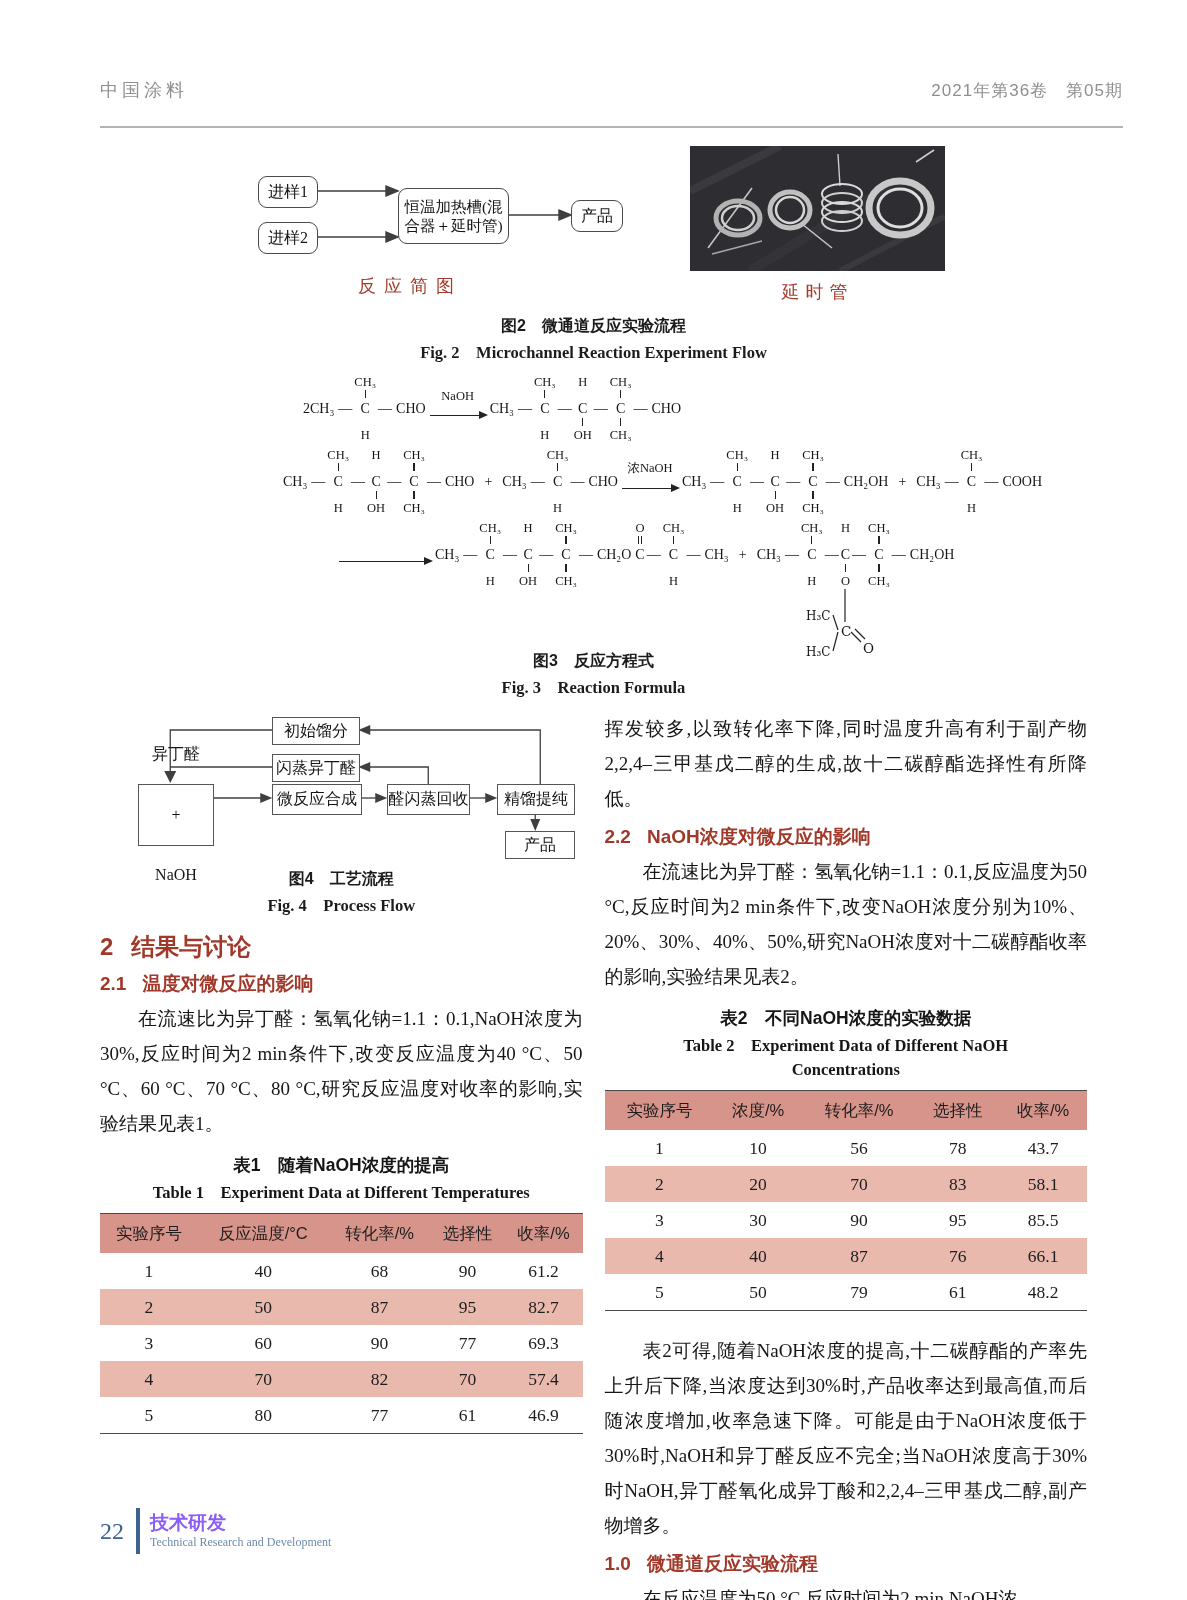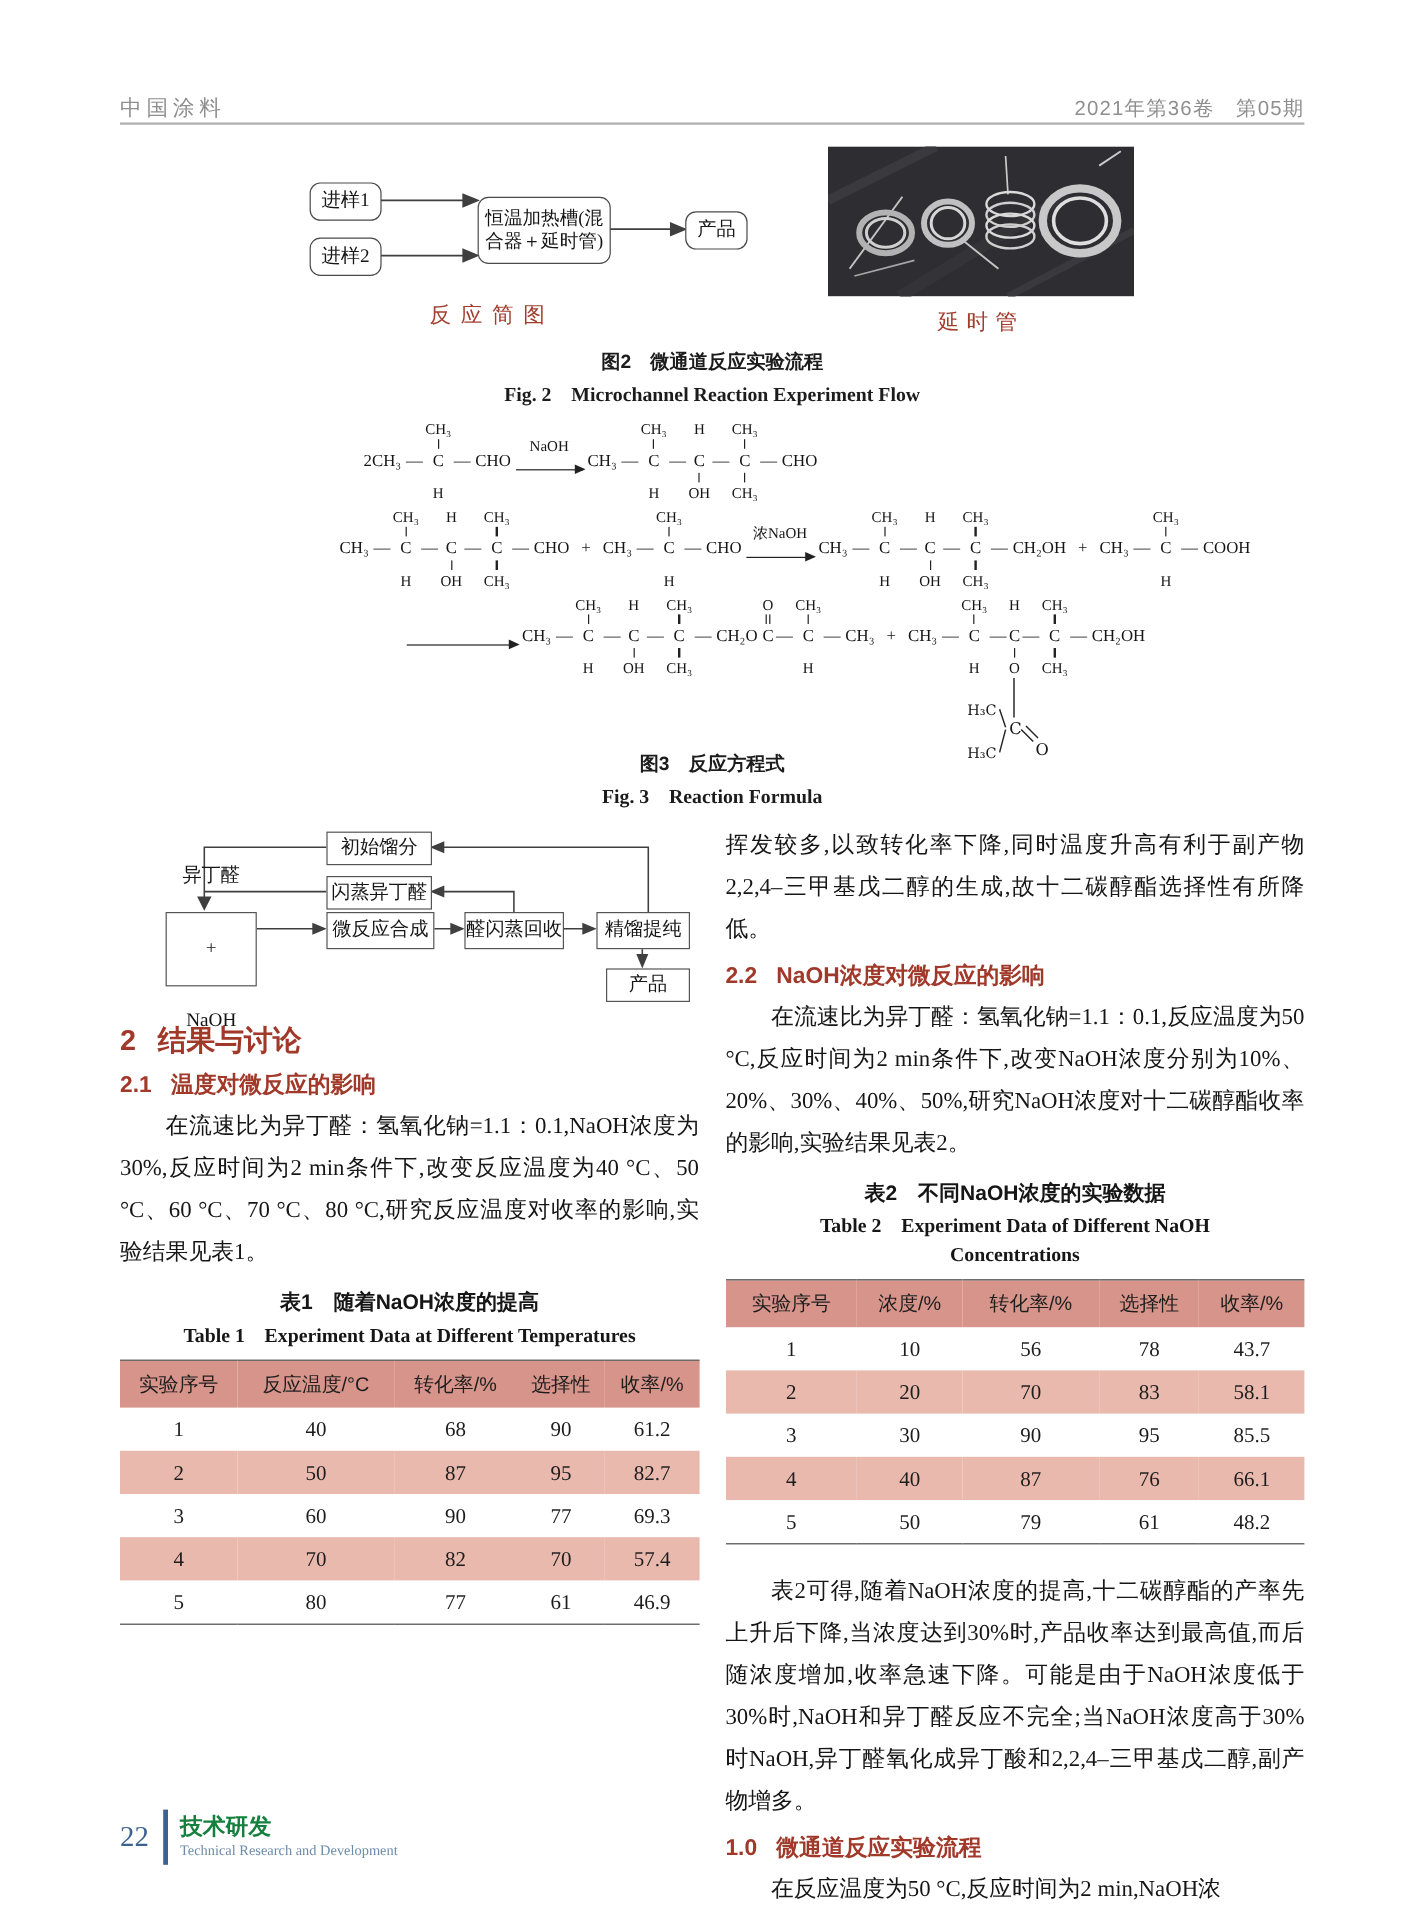--- a/index.html
+++ b/index.html
@@ -1,21 +1,21 @@
 <!DOCTYPE html>
 <html><head>
 <meta charset="utf-8">
 <style>
   html,body{margin:0;padding:0;background:#ffffff;}
   .page{position:relative;width:1187px;height:1600px;background:#fff;margin:0 auto;
         font-family:"Liberation Serif","DejaVu Serif",serif;color:#161616;overflow:hidden;}
 
   
   .page-header{display:flex;justify-content:space-between;align-items:flex-end;
-               margin:78px 100px 0 100px;padding-bottom:0;border-bottom:2px solid #b3b3b3;}
+               margin:78px 64px 0 100px;padding-bottom:24px;border-bottom:2px solid #b3b3b3;}
   .journal-name{font-family:"Liberation Sans","DejaVu Sans",sans-serif;font-size:18px;
                 color:#8f8f8f;letter-spacing:4px;}
   .issue-info{font-family:"Liberation Sans","DejaVu Sans",sans-serif;font-size:17px;
               color:#8f8f8f;letter-spacing:1px;}
 
   
   .fig2{position:relative;height:162px;margin:18px 100px 0 100px;}
   .fbox{position:absolute;border:1.3px solid #4a4a4a;border-radius:9px;background:#fff;
         display:flex;flex-direction:column;align-items:center;justify-content:center;
         font-size:16px;line-height:1.25;}
@@ -79,21 +79,21 @@
   table.datatable th{background:#d6948a;font-family:"Liberation Sans","DejaVu Sans",sans-serif;
                      font-weight:normal;font-size:16.5px;height:37px;color:#1d1d1d;}
   table.datatable td{font-size:17.5px;height:34px;text-align:center;color:#1d1d1d;}
   table.datatable tr.band td{background:#e9b9ae;}
 
   
   .page-footer{position:absolute;left:100px;bottom:46px;display:flex;align-items:center;}
   .pagenum{font-size:24px;color:#3e6290;margin-right:12px;}
   .fbar{width:4px;height:46px;background:#3e6290;margin-right:10px;}
   .fsec-zh{font-family:"Liberation Sans","DejaVu Sans",sans-serif;font-weight:bold;
-           font-size:19px;color:#15803d;line-height:1.25;}
+           font-size:19px;color:#8b5cf6;line-height:1.25;}
   .fsec-en{font-size:12px;color:#6d8cab;line-height:1.3;}
 </style>
 </head>
 <body>
 
 <div class="page">
 
   <div class="page-header">
     <span class="journal-name">中国涂料</span>
     <span class="issue-info">2021年第36卷　第05期</span>
@@ -764,20 +764,24 @@
         <div class="f4box" style="left:287px;top:73px;width:81px;height:29px;">
           <span>醛闪蒸回收</span>
         </div>
         <div class="f4box" style="left:397px;top:73px;width:76px;height:29px;">
           <span>精馏提纯</span>
         </div>
         <div class="f4box" style="left:405px;top:120px;width:68px;height:26px;">
           <span>产品</span>
         </div>
       </div>
+      <div class="caption">
+        <div class="cap-zh">图4　工艺流程</div>
+        <div class="cap-en">Fig. 4　Process Flow</div>
+      </div>
 
       <div class="h-sec">
         <span>2</span>
         <span>结果与讨论</span>
       </div>
       <div class="h-sub">
         <span>2.1</span>
         <span>温度对微反应的影响</span>
       </div>
       <p class="para">在流速比为异丁醛：氢氧化钠=1.1：0.1,NaOH浓度为30%,反应时间为2 min条件下,改变反应温度为40 °C、50 °C、60 °C、70 °C、80 °C,研究反应温度对收率的影响,实验结果见表1。</p>

